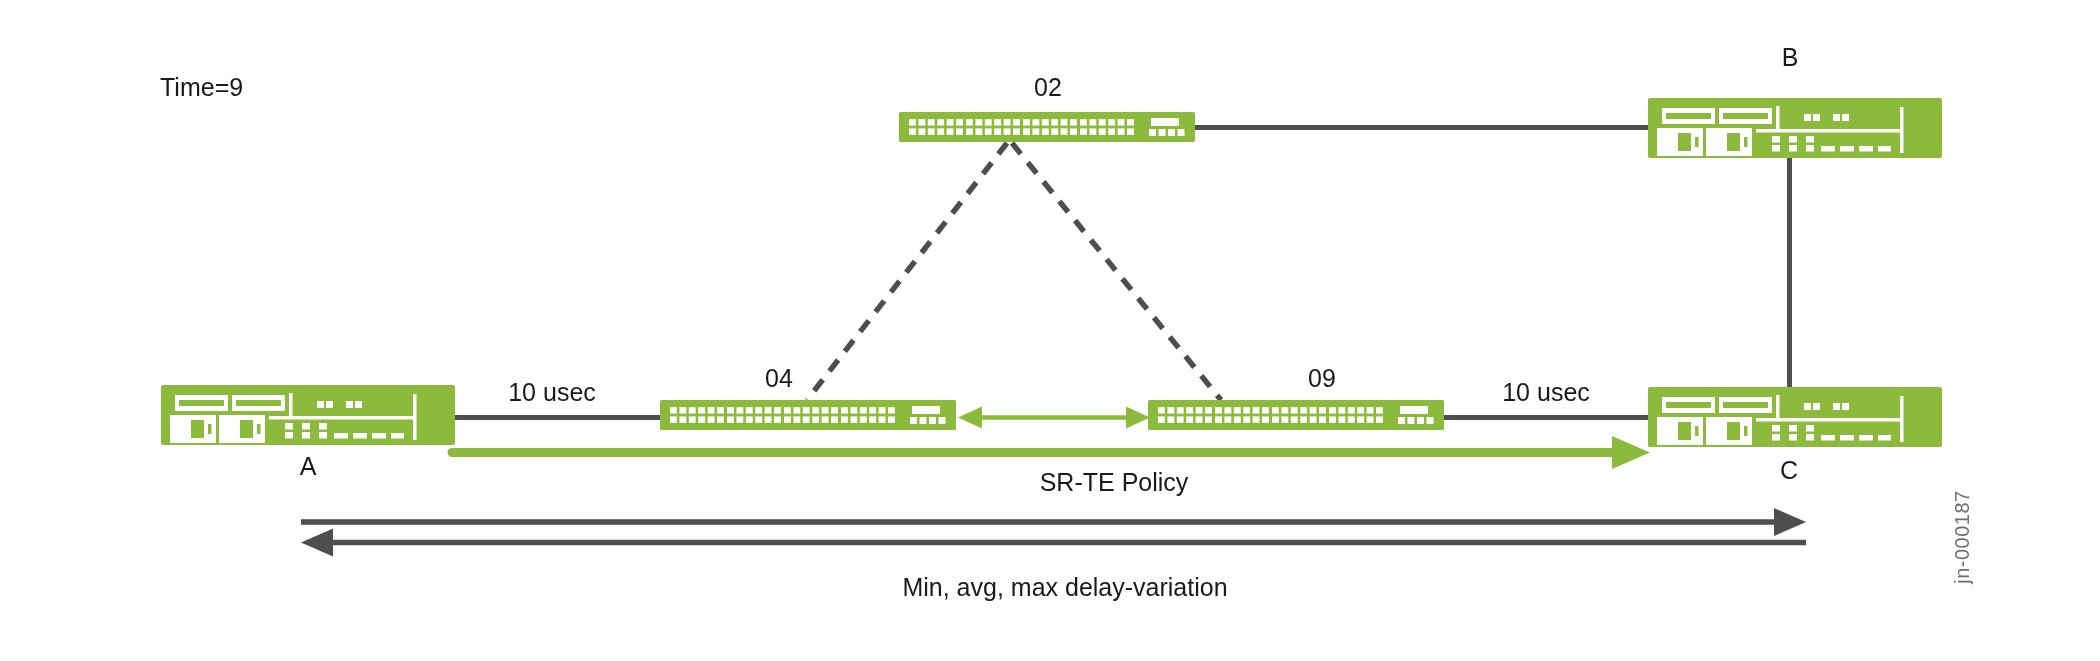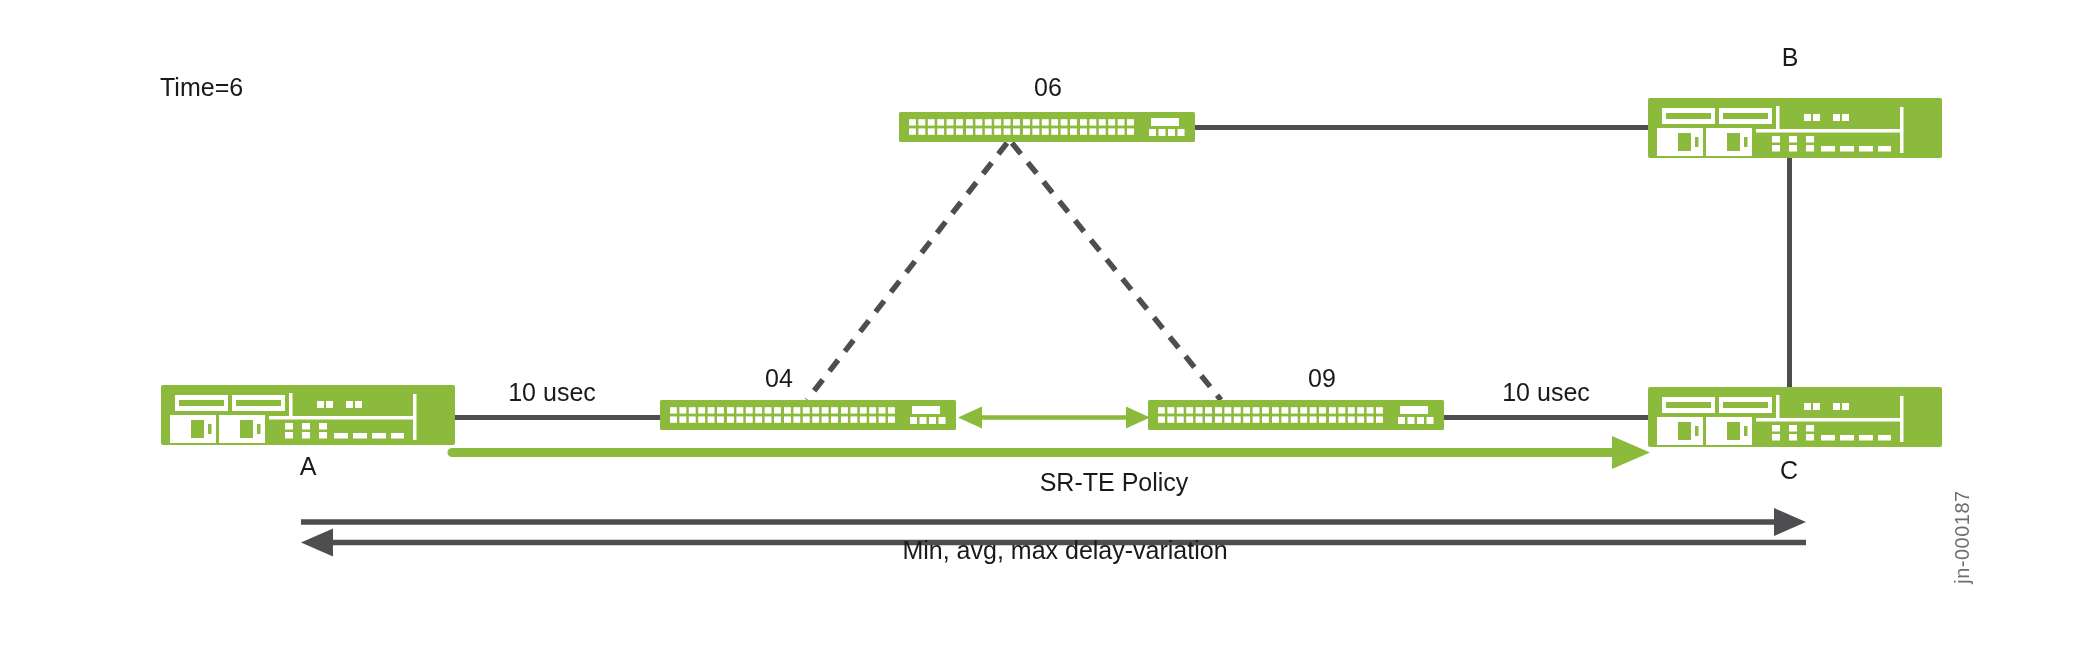--- a/index.html
+++ b/index.html
@@ -161,26 +161,26 @@
   <svg class="dev" style="left:899px;top:112px" width="296" height="30">
       <use href="#sym-switch"></use>
     </svg>
   <svg class="dev" style="left:660px;top:400px" width="296" height="30">
       <use href="#sym-switch"></use>
     </svg>
   <svg class="dev" style="left:1148px;top:400px" width="296" height="30">
       <use href="#sym-switch"></use>
     </svg>
 
-  <div class="lbl" style="left:160px;top:73px">Time=6</div>
-  <div class="lbl c" style="left:1048px;top:73px">06</div>
+  <div class="lbl" style="left:160px;top:73px">Time=9</div>
+  <div class="lbl c" style="left:1048px;top:73px">02</div>
   <div class="lbl c" style="left:1790px;top:43px">B</div>
   <div class="lbl c" style="left:779px;top:364px">04</div>
   <div class="lbl c" style="left:1322px;top:364px">09</div>
   <div class="lbl c" style="left:552px;top:378px">10 usec</div>
   <div class="lbl c" style="left:1546px;top:378px">10 usec</div>
   <div class="lbl c" style="left:308px;top:452px">A</div>
   <div class="lbl c" style="left:1789px;top:456px">C</div>
   <div class="lbl c" style="left:1114px;top:468px">SR-TE Policy</div>
-  <div class="lbl c" style="left:1065px;top:536px">Min, avg, max delay-variation</div>
+  <div class="lbl c" style="left:1065px;top:573px">Min, avg, max delay-variation</div>
   <div class="fig-id">jn-000187</div>
 
 </div>
 
 </body></html>

